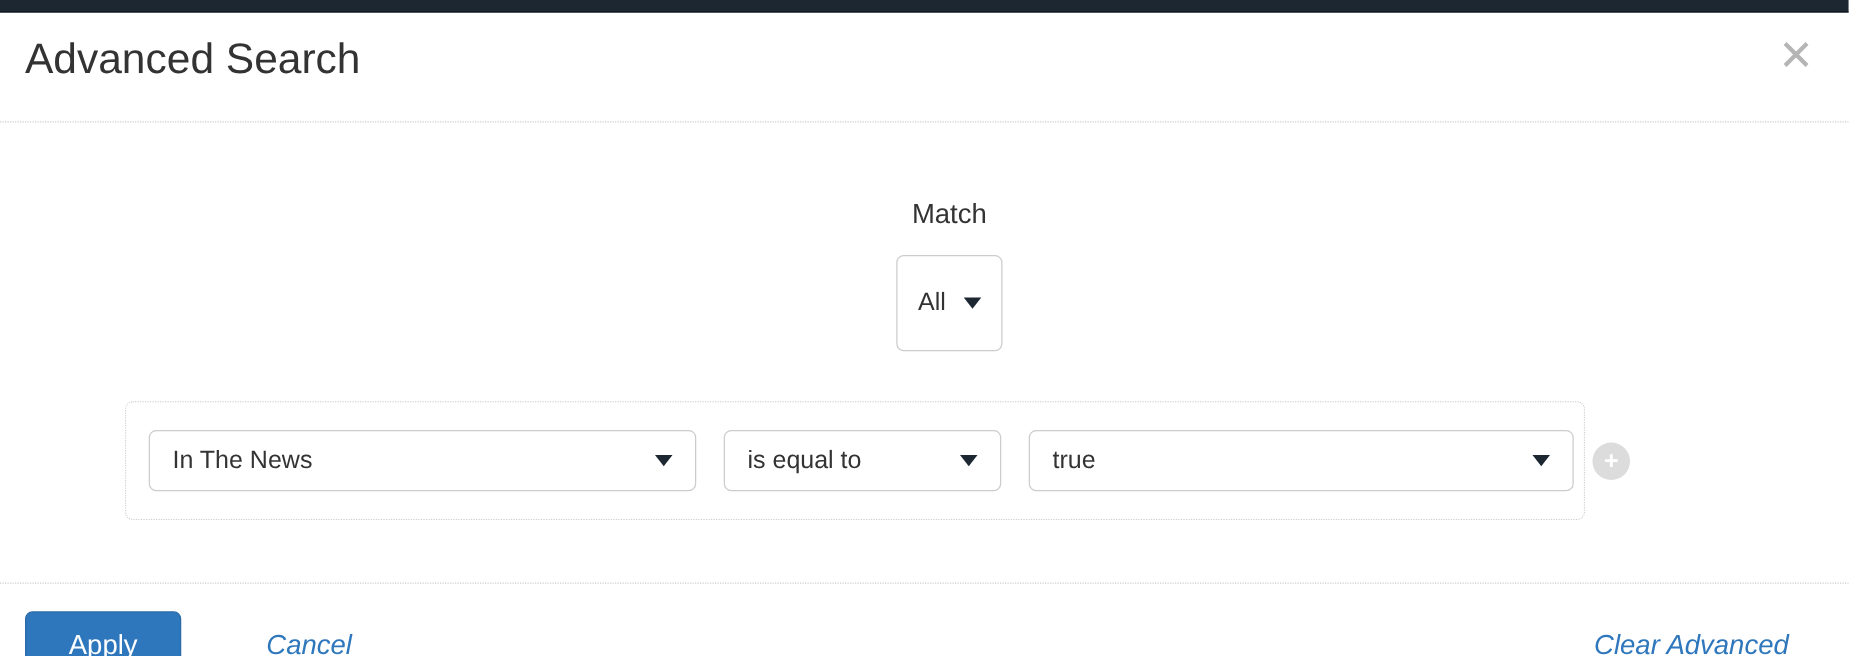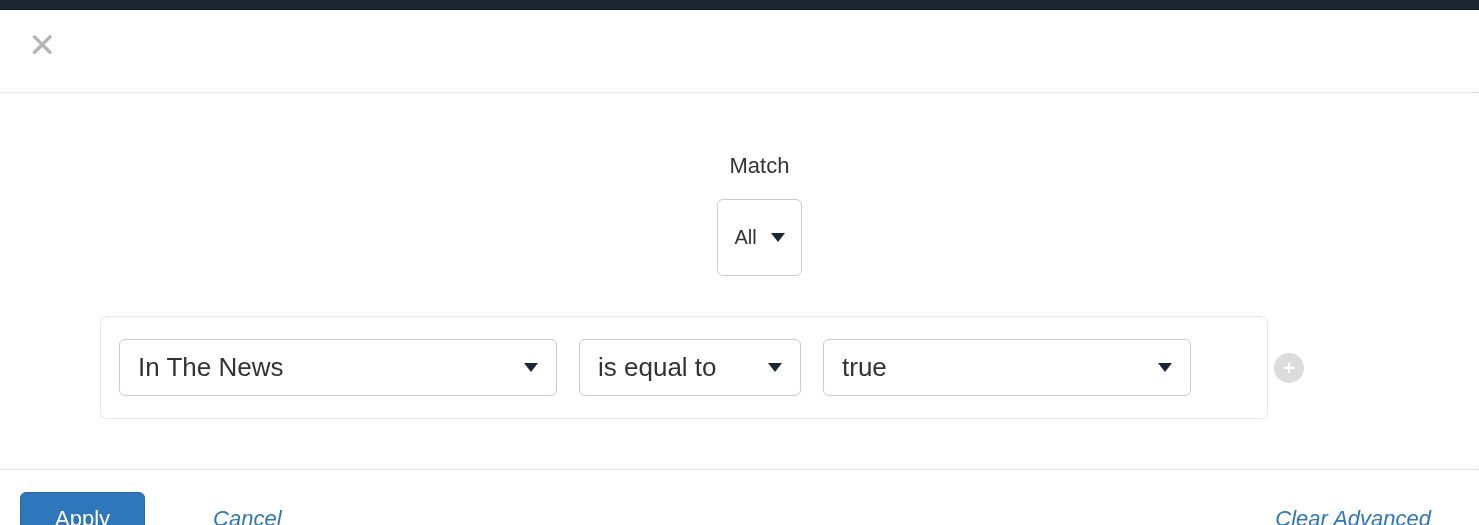--- a/index.html
+++ b/index.html
@@ -81,28 +81,28 @@
     gap: 22px;
     flex: 1;
   }
   .select-box {
     display: flex;
     align-items: center;
     justify-content: space-between;
     border: 1px solid #ccc;
     border-radius: 6px;
     padding: 12px 18px;
-    font-size: 26px;
+    font-size: 20px;
     color: #333;
     cursor: pointer;
     background: #fff;
   }
   .sel-field { width: 438px; }
   .sel-op    { width: 222px; }
-  .sel-val   { width: 368px; }
+  .sel-val   { width: 436px; }
   .add-btn {
     width: 30px; height: 30px;
     border-radius: 50%;
     background: #dcdcdc;
     display: flex; align-items: center; justify-content: center;
     cursor: pointer;
     margin-left: 6px;
   }
   .add-btn .plus {
     color: #fff;
@@ -137,20 +137,21 @@
     cursor: pointer;
     font-style: italic;
   }
 </style>
 </head>
 <body>
 
 <div class="topbar"></div>
 
 <div class="header">
+  <h1>Advanced Search</h1>
   <div class="close-x">✕</div>
 </div>
 
 <div class="body">
 
   <div class="match-row">
     <span>Match</span>
     <div class="small-select">
       <span>All</span>
       <span class="caret-down"></span>

